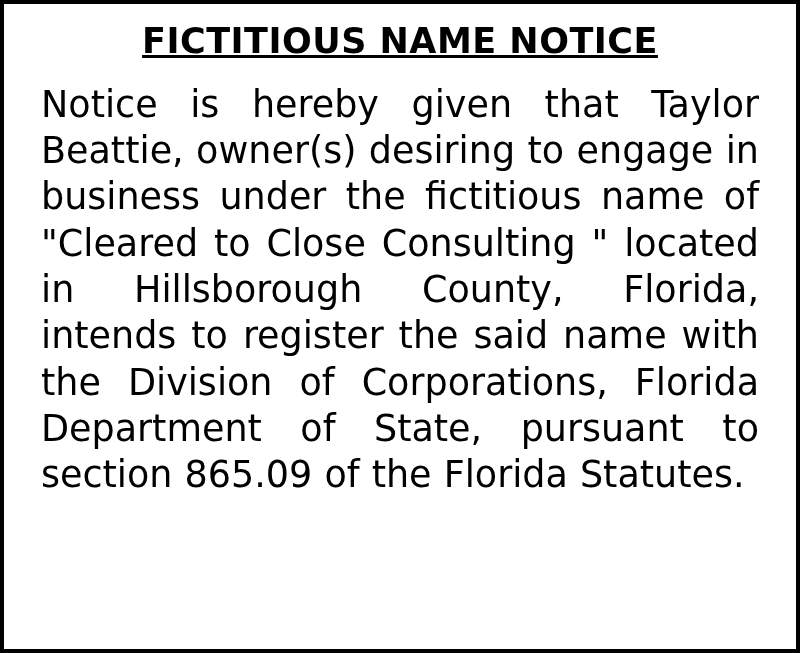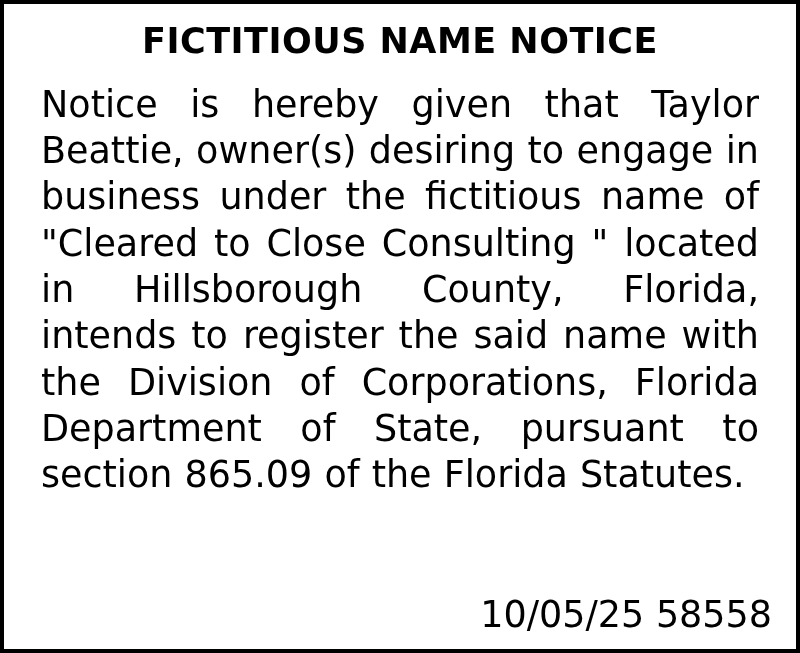--- a/index.html
+++ b/index.html
@@ -23,20 +23,21 @@
     display: flex;
     flex-direction: column;
   }
   .notice-title {
     font-size: 35px;
     font-weight: bold;
     text-align: center;
     letter-spacing: 0.5px;
     line-height: 1.1;
     margin: 4px 0 6px 0;
+    text-decoration: underline;
   }
   .notice-body {
     font-size: 36.5px;
     line-height: 1.27;
     text-align: justify;
     text-align-last: left;
     word-spacing: 0.5px;
     margin: 15px;
     flex: 0 0 auto;
   }
@@ -48,14 +49,13 @@
     padding-right: 2px;
     padding-bottom: 2px;
   }
 </style>
 </head>
 <body>
 
 <div class="notice">
   <div class="notice-title">FICTITIOUS NAME NOTICE</div>
   <div class="notice-body">Notice is hereby given that Taylor Beattie, owner(s) desiring to engage in business under the fictitious name of "Cleared to Close Consulting " located in Hillsborough County, Florida, intends to register the said name with the Division of Corporations, Florida Department of State, pursuant to section 865.09 of the Florida Statutes.</div>
-  <div class="notice-footer">10/05/25 58558</div>
 </div>
 
 </body></html>

